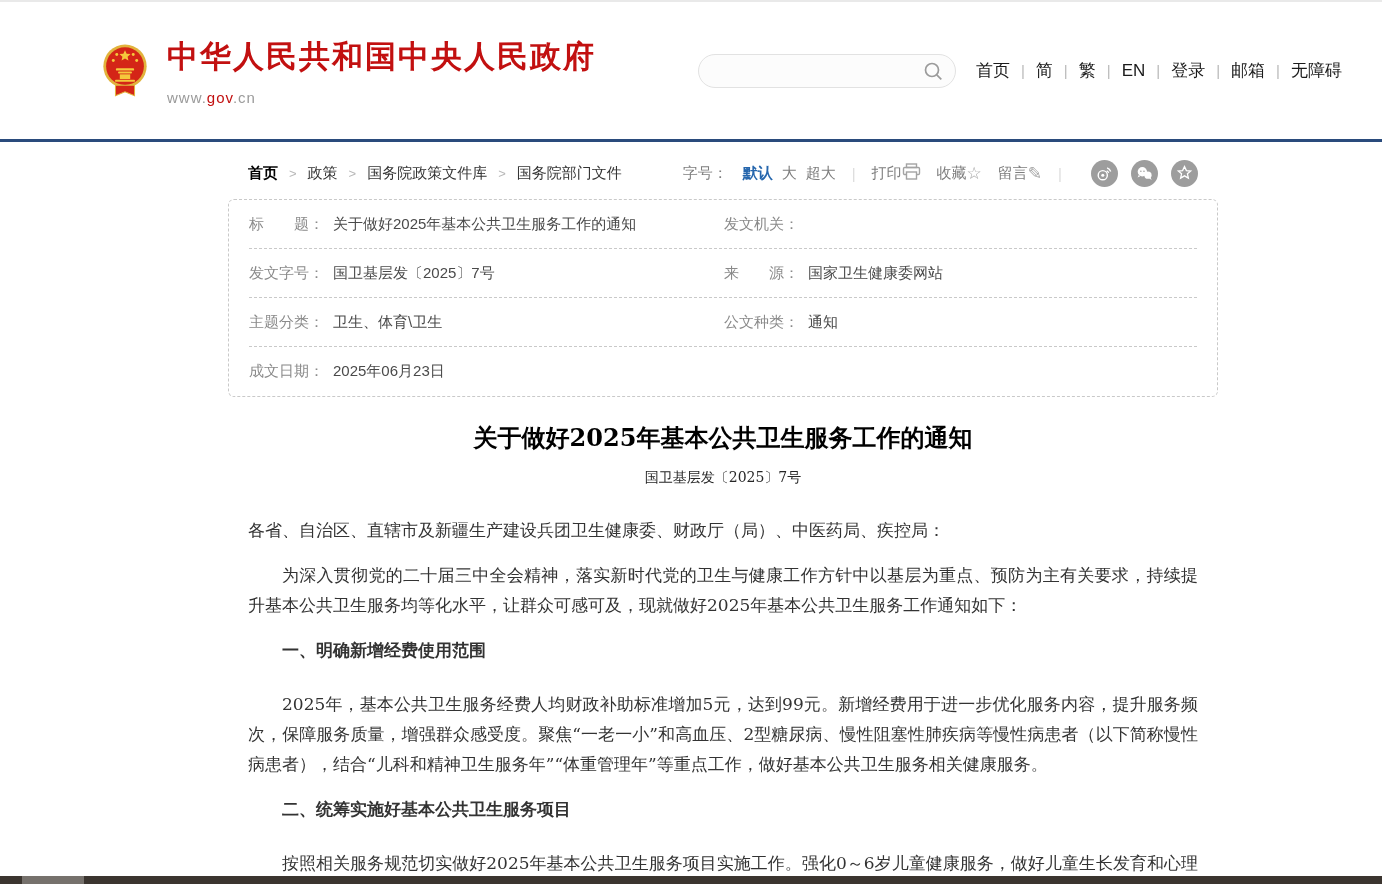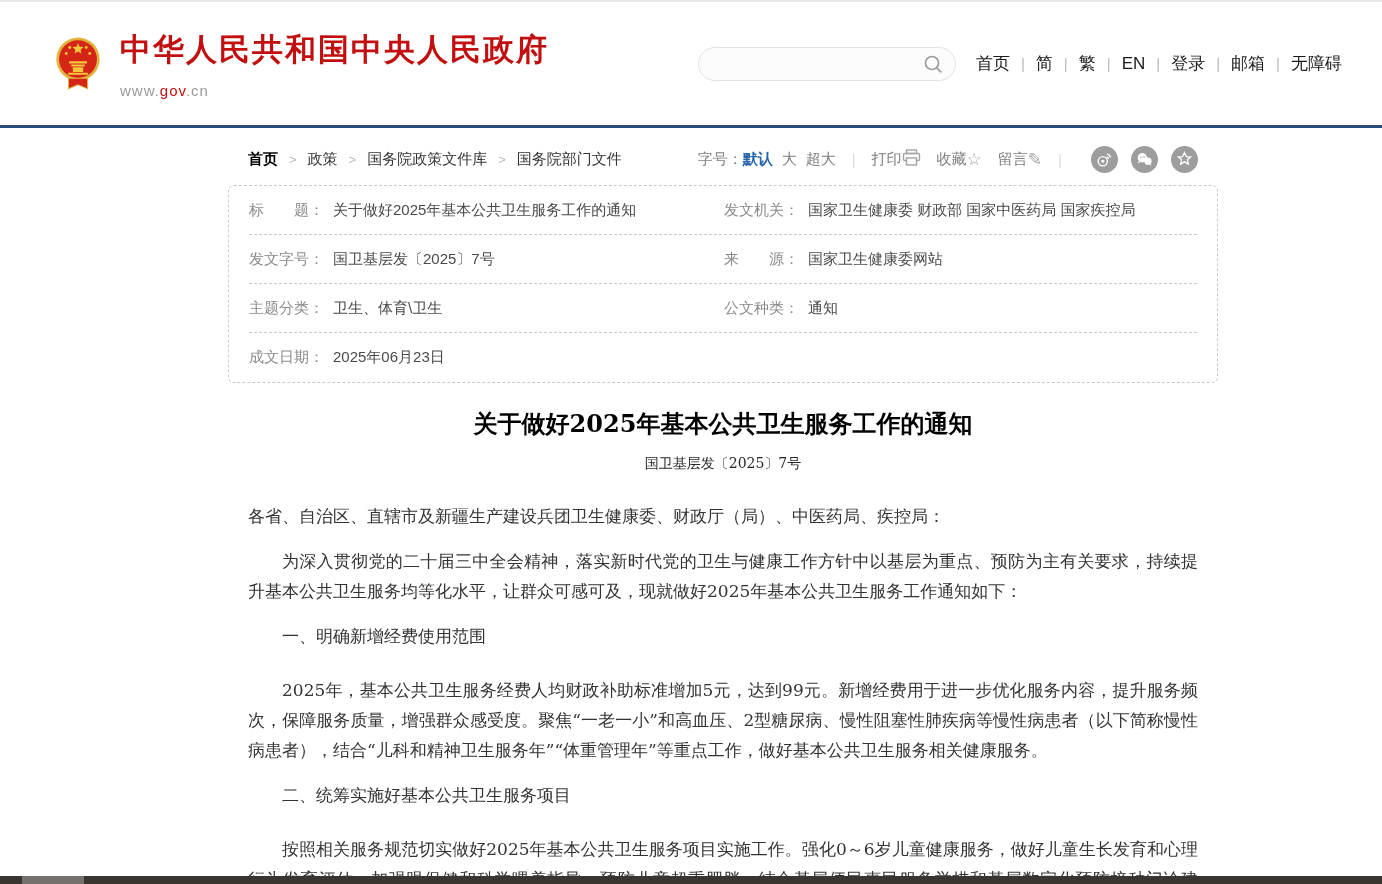--- a/index.html
+++ b/index.html
@@ -2,21 +2,21 @@
 <html><head>
 <meta charset="utf-8">
 <style>
   * { box-sizing: border-box; margin: 0; padding: 0; }
   html,body { background:#fff; }
   .page { position:relative; width:1382px; height:884px; background:#fff; overflow:hidden;
           font-family:"Liberation Sans", sans-serif; }
   .topline { height:2px; background:#e9e9e9; }
 
   
-  .site-header { height:123px; display:flex; align-items:center; padding:0 40px 0 52px; }
+  .site-header { height:137px; display:flex; align-items:center; padding:0 40px 0 99px; }
   .brand { display:flex; align-items:center; gap:16px; cursor:pointer; }
   .emblem svg { width:52px; height:57px; display:block; }
   .site-title { font-size:31px; font-weight:bold; color:#C21010; letter-spacing:2px; }
   .site-url { font-size:15px; color:#9a9a9a; margin-top:11px; letter-spacing:1px; }
   .site-url .red { color:#C21010; }
   .header-right { margin-left:auto; display:flex; align-items:center; gap:20px; }
   .searchbox { position:relative; width:258px; height:34px; border:1px solid #e2e2e2;
                border-radius:17px; background:#fcfcfc; }
   .searchbox input { border:none; background:transparent; width:212px; height:32px;
                      padding:0 14px; outline:none; font-size:14px; color:#333;
@@ -31,21 +31,21 @@
   
   .content { width:990px; margin-left:228px; }
 
   .crumb-row { display:flex; align-items:center; margin-top:18px; height:26px; padding:0 20px; }
   .breadcrumb { display:flex; align-items:center; gap:11px; font-size:15px; color:#333; }
   .crumb { cursor:pointer; }
   .crumb-first { font-weight:bold; color:#000; }
   .crumb-sep { color:#b8b8b8; font-size:13px; }
 
   .toolbar { margin-left:auto; display:flex; align-items:center; font-size:15px; color:#7e7e7e;justify-content:center; }
-  .fs-default { color:#2566AD; font-weight:bold; margin-left:0; cursor:pointer; }
+  .fs-default { color:#2566AD; font-weight:bold; margin-left:15px; cursor:pointer; }
   .fs-opt { margin-left:9px; cursor:pointer; }
   .tool-sep { color:#dcdcdc; margin:0 16px; }
   .tool-item { display:flex; align-items:center; cursor:pointer; }
   .tool-item + .tool-item { margin-left:16px; }
   .glyph-icon { color:#a3a3a3; font-size:17px; line-height:1; }
   .share { width:27px; height:27px; border-radius:50%; background:#9d9d9d; display:flex;
            align-items:center; justify-content:center; margin-left:13px; cursor:pointer; }
 
   
   .meta-box { margin-top:13px; border:1px dashed #c9c9c9; border-radius:6px; padding:0 20px; }
@@ -59,21 +59,21 @@
 
   
   .article-title { margin-top:25px; text-align:center; font-size:24px; font-weight:bold;
                    color:#000; font-family:"DejaVu Serif","Liberation Serif",serif; }
   .doc-no { text-align:center; font-size:14px; color:#262626; margin-top:15px;
             font-family:"DejaVu Serif","Liberation Serif",serif; }
   .article-body { margin-top:28px; padding:0 20px; font-size:17px; line-height:30px; color:#333;
                   font-family:"DejaVu Serif","Liberation Serif",serif; text-align:justify; }
   .article-body p { margin:0 0 15px; text-indent:2em; }
   .article-body p.flush { text-indent:0; }
-  .article-body p.sec { font-weight:normal; margin-top:12px; margin-bottom:24px; }
+  .article-body p.sec { font-weight:bold; margin-top:12px; margin-bottom:24px; }
 
   
   .bottom-bar { position:absolute; left:0; bottom:0; width:1382px; height:8px; background:#3B352F; }
   .bottom-thumb { position:absolute; left:22px; top:0; width:62px; height:8px; background:#76716C; cursor:pointer; }
 </style>
 </head>
 <body>
 
 <div class="page">
   <div class="topline"></div>
@@ -196,21 +196,20 @@
     </div>
 
     <div class="meta-box">
       <div class="meta-row">
         <div class="meta-cell left">
           <span class="meta-label">标　　题：</span>
           <span class="meta-value">关于做好2025年基本公共卫生服务工作的通知</span>
         </div>
         <div class="meta-cell">
           <span class="meta-label">发文机关：</span>
-          <span class="meta-value">国家卫生健康委 财政部 国家中医药局 国家疾控局</span>
         </div>
       </div>
       <div class="meta-row">
         <div class="meta-cell left">
           <span class="meta-label">发文字号：</span>
           <span class="meta-value">国卫基层发〔2025〕7号</span>
         </div>
         <div class="meta-cell">
           <span class="meta-label">来　　源：</span>
           <span class="meta-value">国家卫生健康委网站</span>

